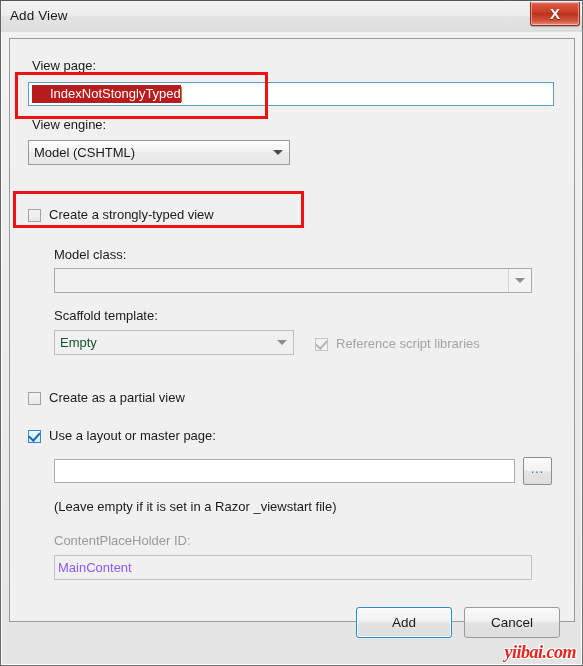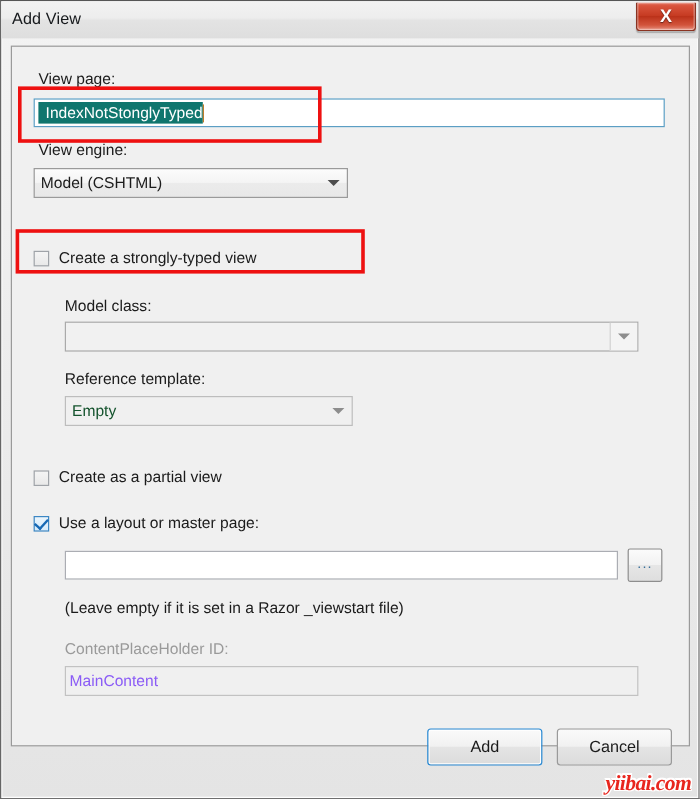--- a/index.html
+++ b/index.html
@@ -107,23 +107,23 @@
     overflow: hidden;
     white-space: nowrap;
   }
   .textbox.plain { border: 1px solid #abadb3; }
   .textbox.disabled {
     background: #f0f0f0;
     border: 1px solid #c2c2c2;
     color: #8b5cf6;
   }
   .sel {
-    background: #0f766e;
+    background: #b91c1c;
     color: #ffffff;
-    padding: 1px 0 2px 6px;
+    padding: 1px 0 2px 18px;
   }
   .caret {
     display: inline-block;
     width: 1px;
     height: 15px;
     background: #c07c2a;
     margin-left: 0px;
     vertical-align: middle;
   }
 
@@ -308,28 +308,34 @@
     </div>
 
     <div class="lbl" style="left:44px; top:208px;">Model class:</div>
     <div class="combo flat-field disabled-combo" style="left:44px; top:229px; width:478px; height:25px;">
       <span></span>
       <span class="arrow-box">
           <i class="tri-down grey"></i>
         </span>
     </div>
 
-    <div class="lbl" style="left:44px; top:269px;">Reference template:</div>
+    <div class="lbl" style="left:44px; top:269px;">Scaffold template:</div>
     <div class="combo disabled-combo" style="left:44px; top:291px; width:240px; height:25px;">
       <span>Empty</span>
       <span class="arrow-box">
           <i class="tri-down grey"></i>
         </span>
     </div>
 
+    <div class="cbrow" style="left:305px; top:297px;">
+      <span class="cbox disabled-box">
+        <i class="tick grey-tick"></i>
+      </span>
+      <span class="cblabel dimtxt">Reference script libraries</span>
+    </div>
 
     <div class="cbrow" style="left:18px; top:351px;">
       <span class="cbox"></span>
       <span class="cblabel">Create as a partial view</span>
     </div>
 
     <div class="cbrow" style="left:18px; top:389px;">
       <span class="cbox checked-blue">
         <i class="tick"></i>
       </span>

